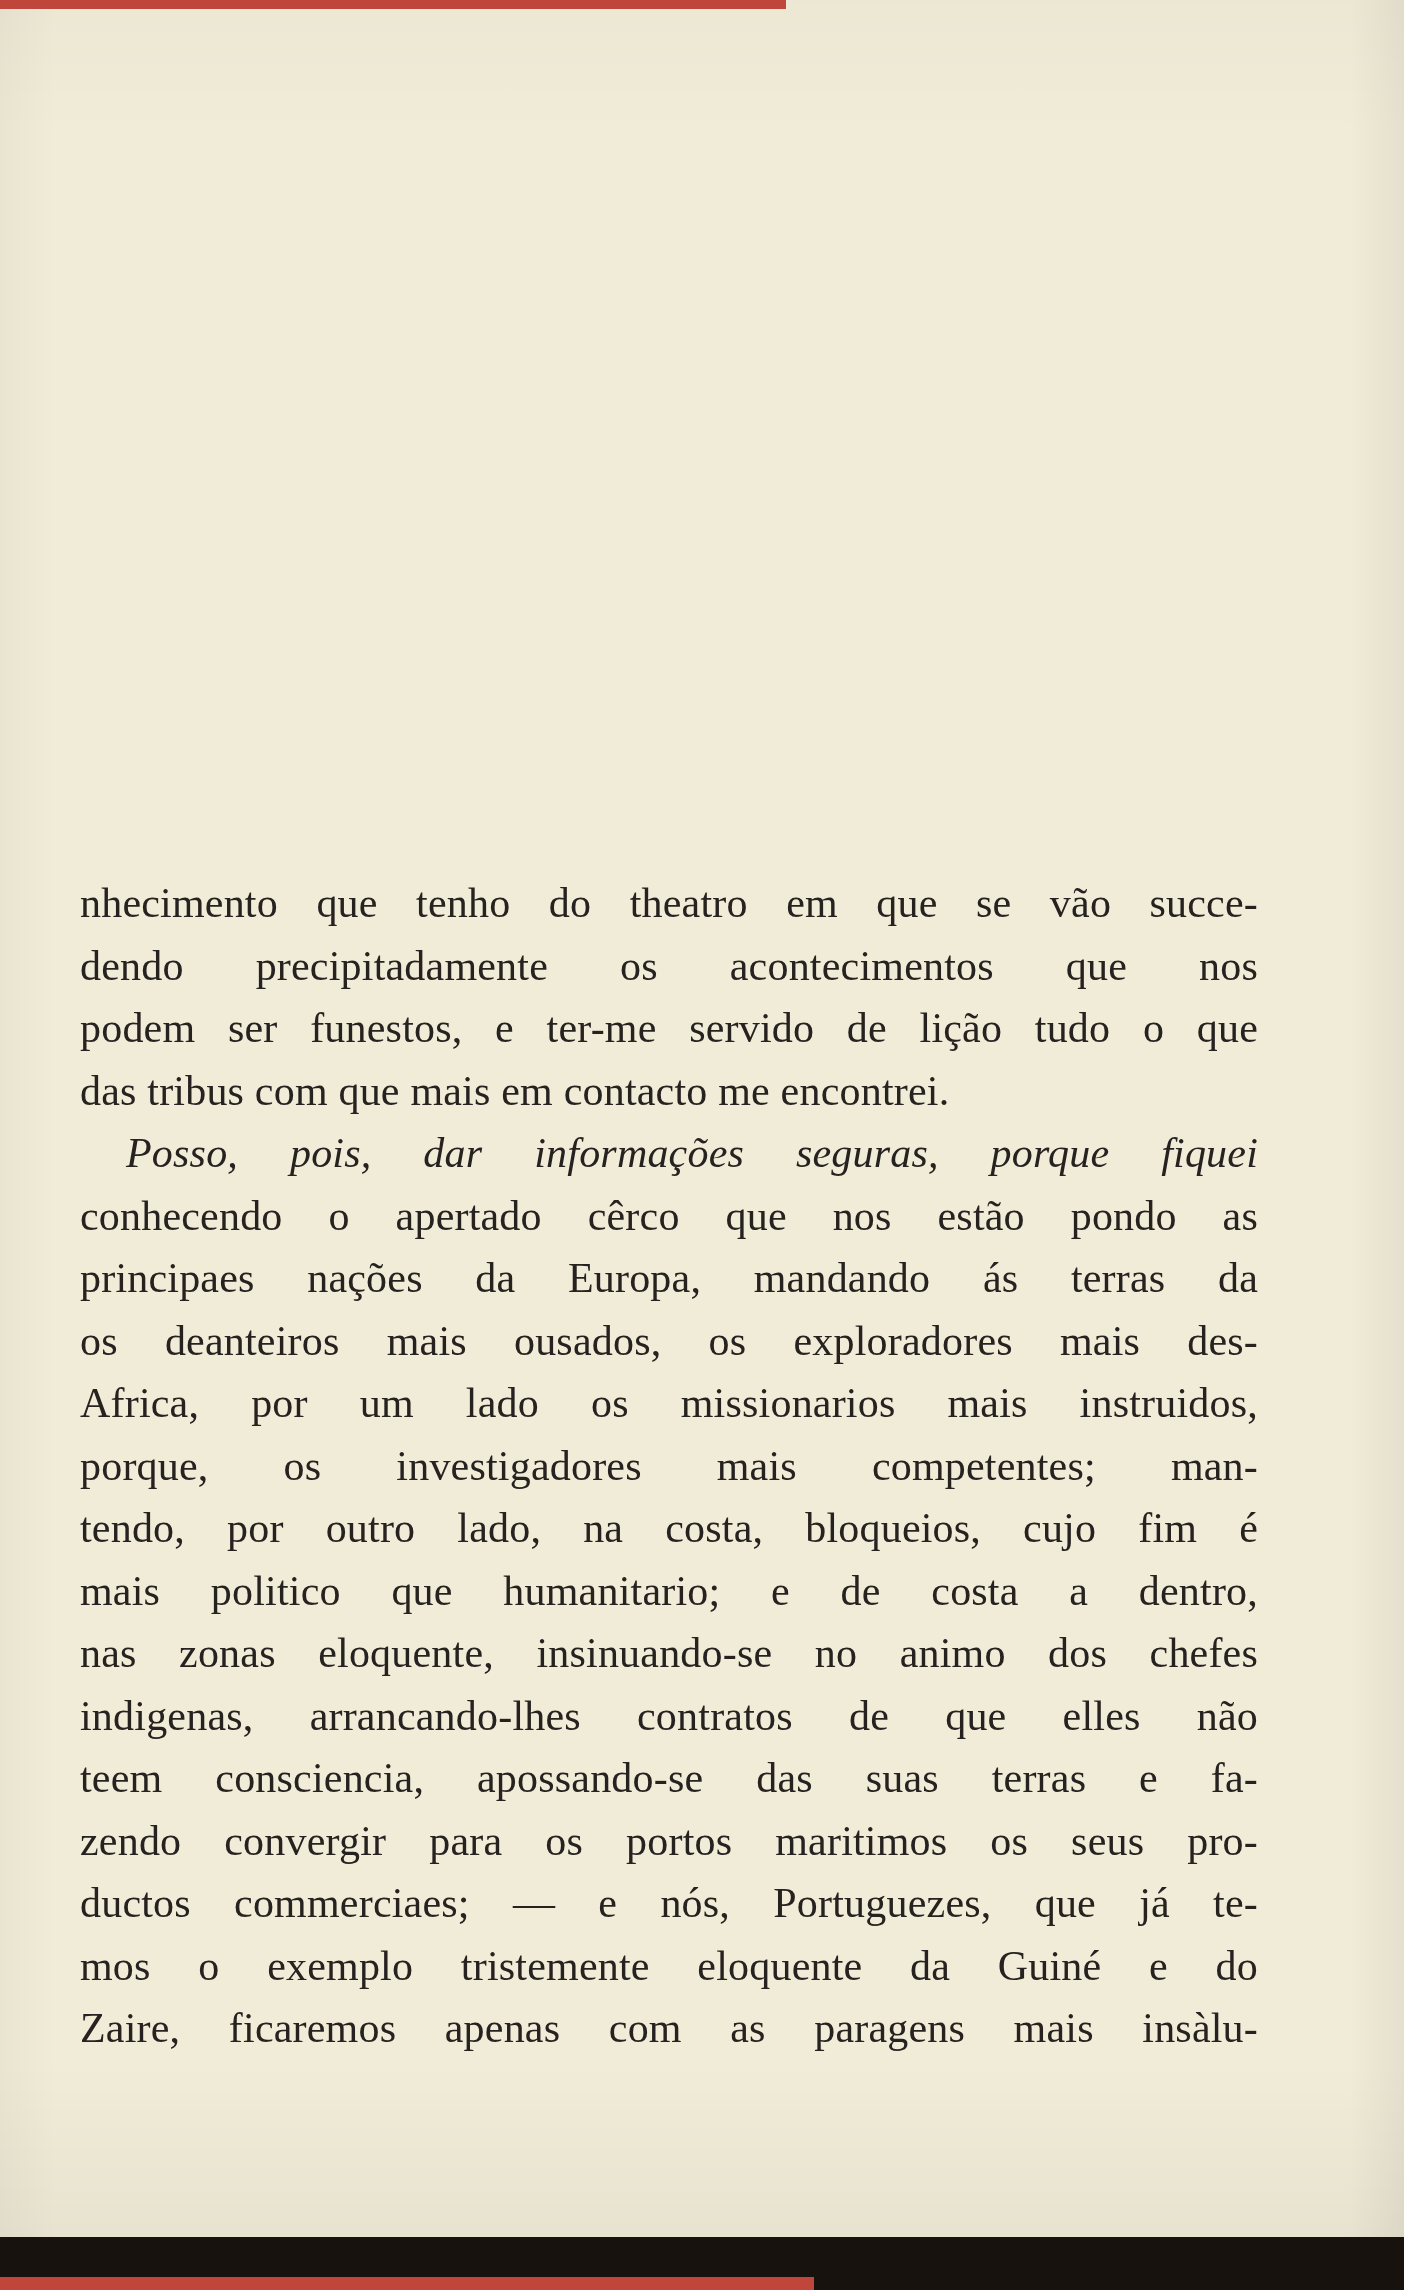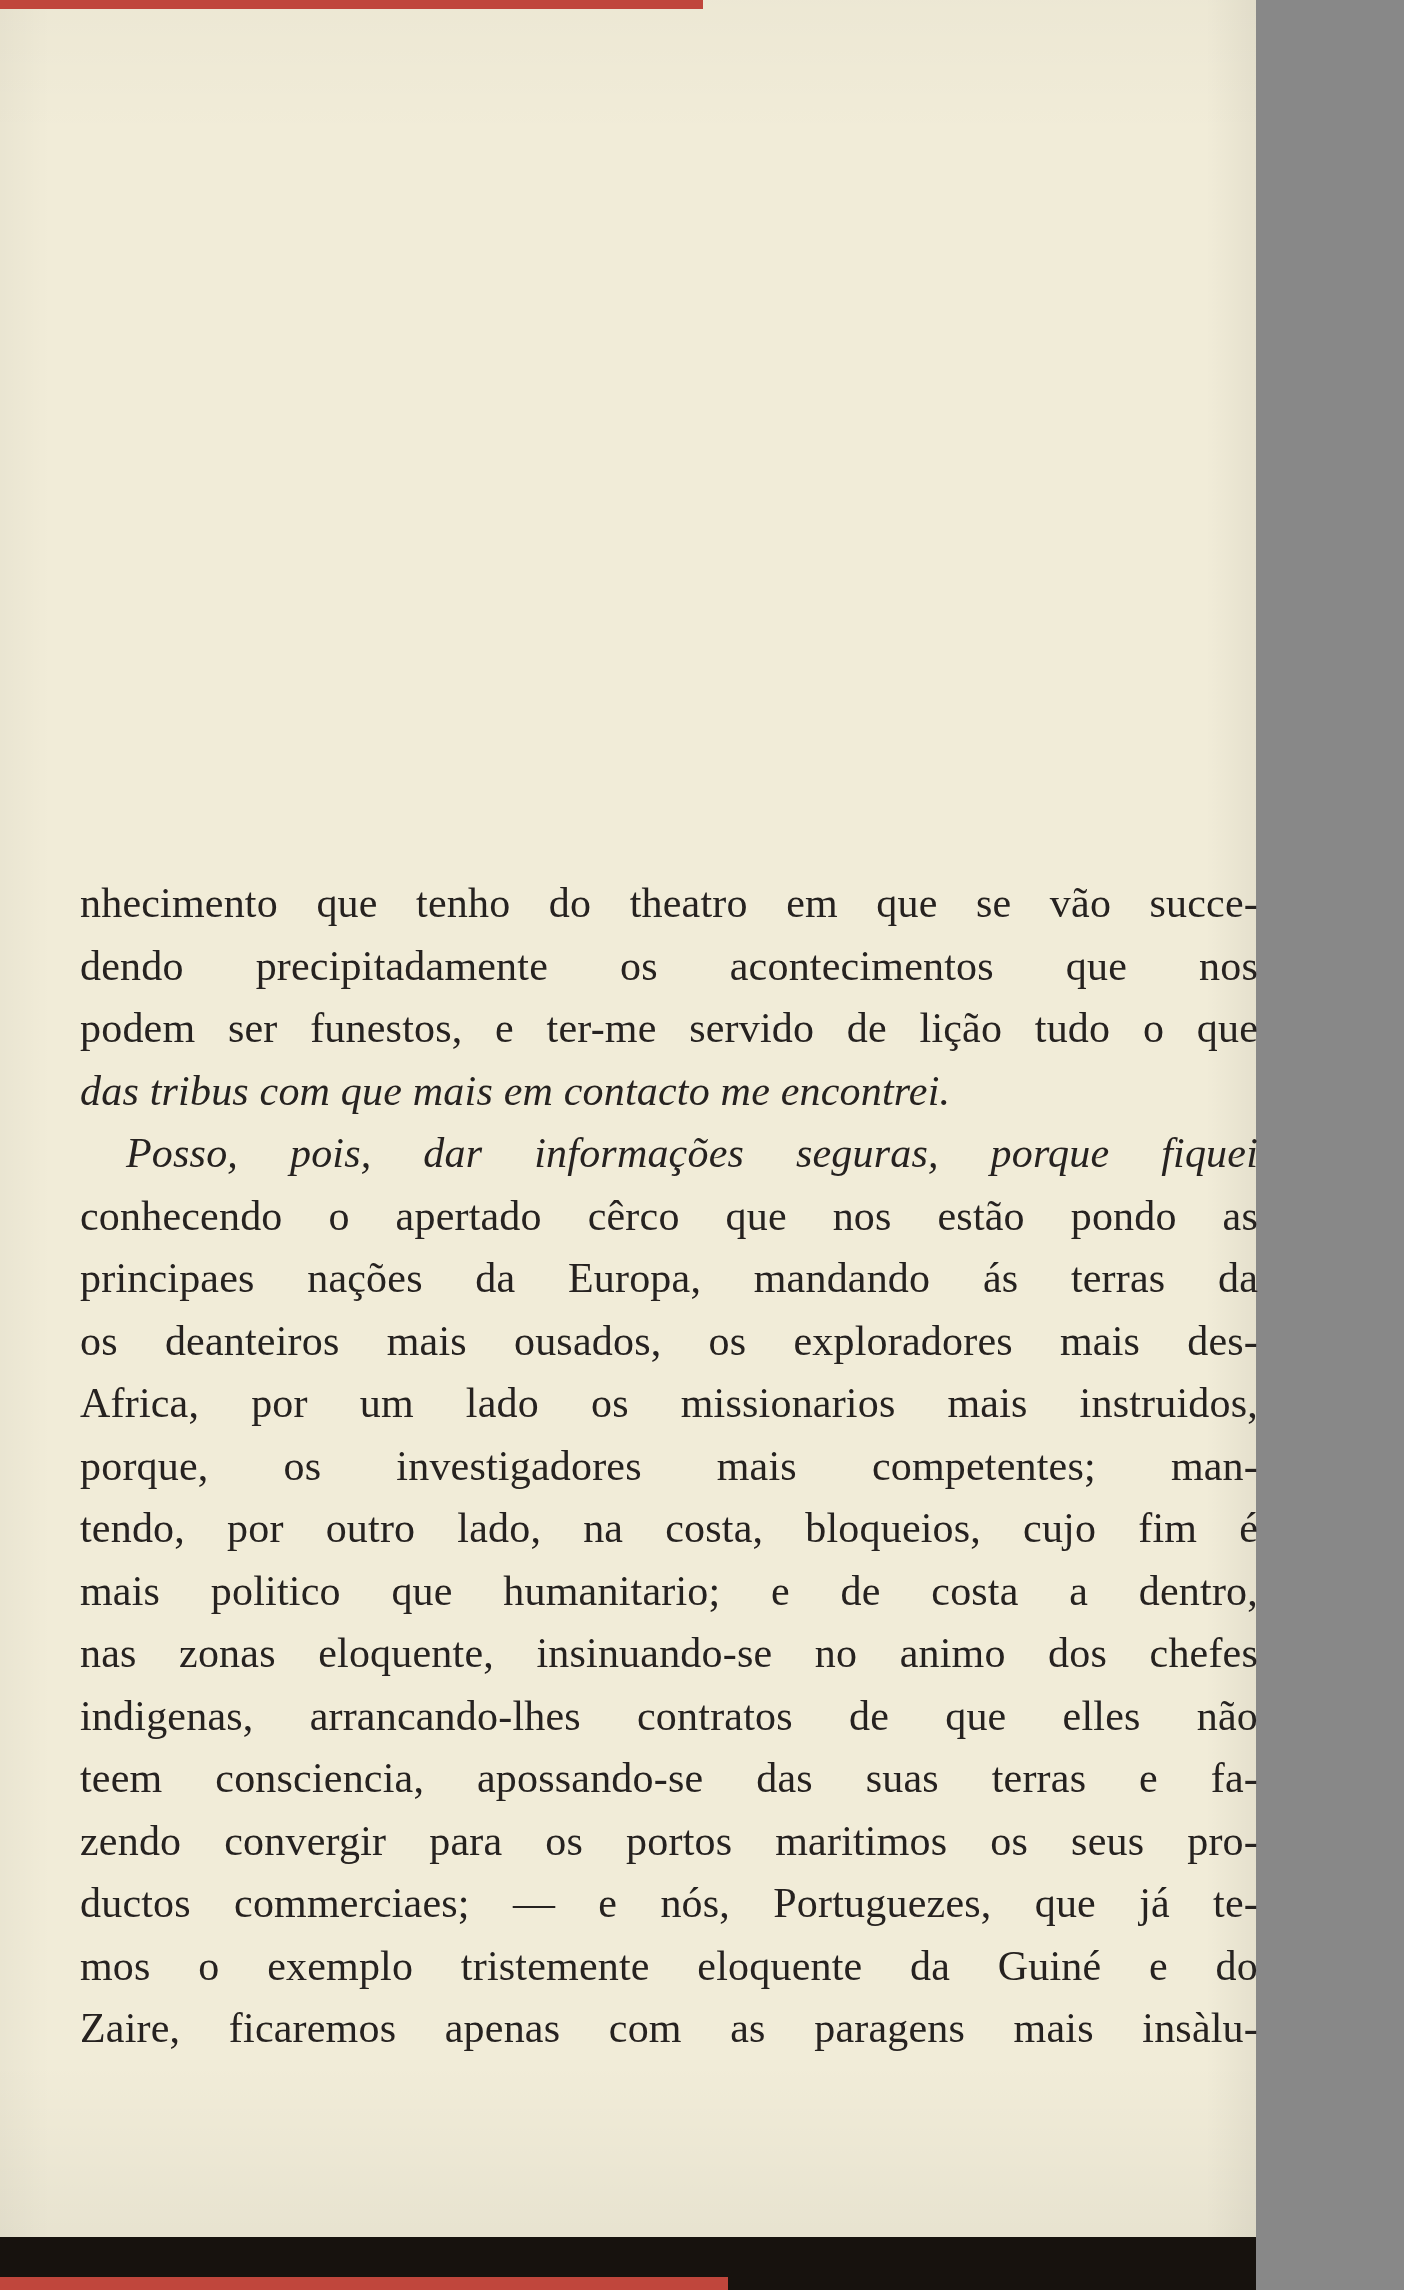--- a/index.html
+++ b/index.html
@@ -5,21 +5,21 @@
   html, body {
     margin: 0;
     padding: 0;
     width: 1404px;
     height: 2290px;
     overflow: hidden;
     background: #888;
   }
   .page {
     position: relative;
-    width: 1256px;
+    width: 1404px;
     height: 2290px;
     background:
       linear-gradient(180deg, rgba(0,0,0,0.02) 0%, rgba(0,0,0,0) 6%, rgba(0,0,0,0) 90%, rgba(0,0,0,0.05) 100%),
       linear-gradient(90deg, rgba(0,0,0,0.03) 0%, rgba(0,0,0,0) 4%, rgba(0,0,0,0) 96%, rgba(0,0,0,0.05) 100%),
       var(--paper, #f1ecd8);
     font-family: "Liberation Serif", "DejaVu Serif", serif;
     color: var(--ink, #24201c);
   }
   .top-strip {
     position: absolute;
@@ -39,21 +39,20 @@
     letter-spacing: 0.2px;
   }
   .line {
     text-align: justify;
     text-align-last: justify;
     white-space: normal;
   }
   .line.no-justify {
     text-align: center;
     text-align-last: left;
-    font-style: italic;
   }
   .line.indent {
     text-indent: 46px;
     font-style: italic;
   }
   .bottom-bar {
     position: absolute;
     bottom: 13px;
     left: 0;
     width: 100%;

